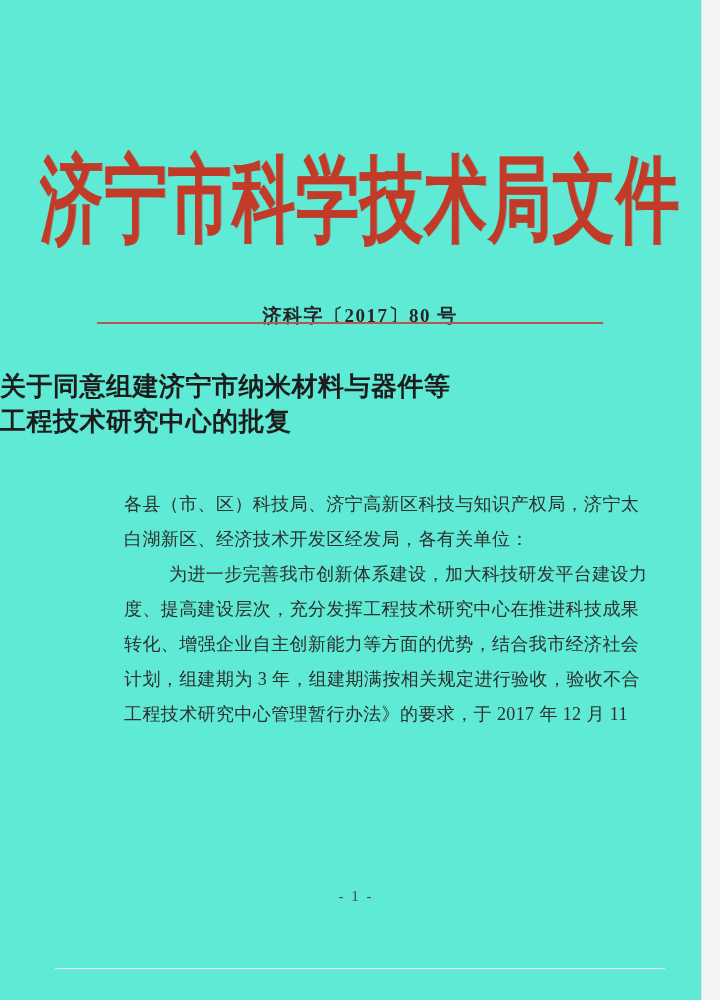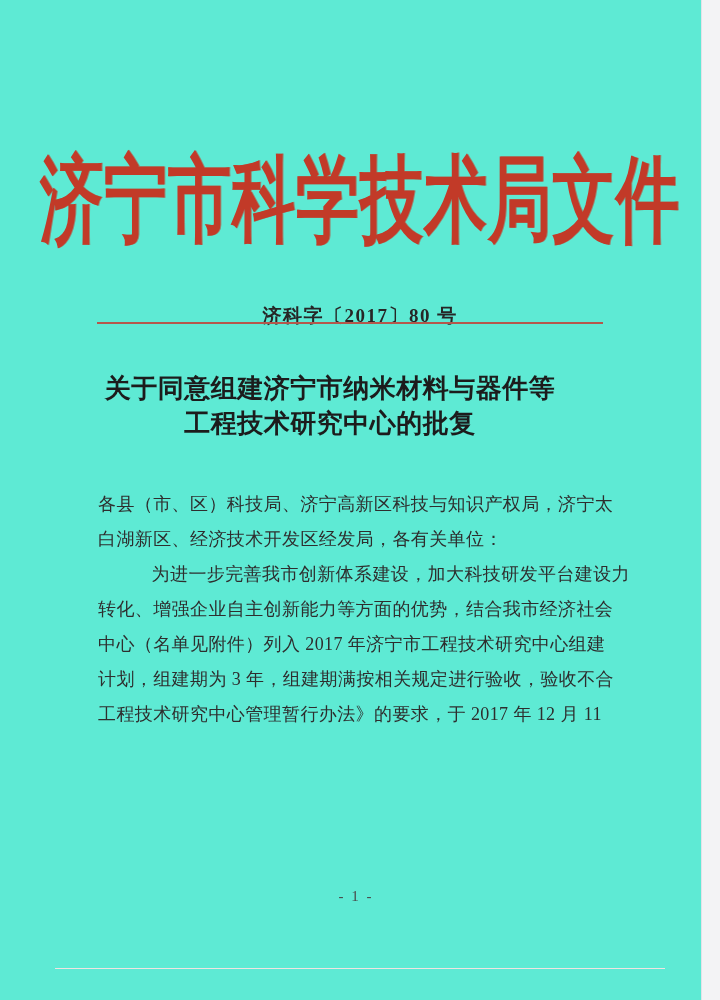--- a/index.html
+++ b/index.html
@@ -52,37 +52,36 @@
   }
 
   .red-rule {
     position: absolute; top: 322px; left: 97px;
     width: 506px; height: 2px;
     background: #b4584c;
   }
 
   .doc-title {
     position: absolute; top: 371px; left: 0; width: 660px;
-    text-align: center;
-    font-family: Liberation Serif, serif;
+    font-family: Liberation Mono, monospace;
     font-weight: 700;
     font-size: 26px;
     line-height: 35px;
     letter-spacing: 0.5px;
     color: #1c1c1c;
   }
 
   .body-text {
     position: absolute; top: 487px; left: 98px; width: 532px;
     font-size: 18px;
     line-height: 35px;
     letter-spacing: 0.4px;
     color: #2e2e2e;
   }
-  .bl { white-space: nowrap; }
+  .bl { white-space: nowrap; margin-left: 26px; }
   .bl.indent { text-indent: 45px; text-align: right; }
 
   .page-no {
     position: absolute; top: 888px; left: 0; width: 720px;
     text-align: center;
     font-size: 15px;
     letter-spacing: 2px;
     color: #4a4a4a;
     transform: translateX(-4px);
   }
@@ -104,21 +103,21 @@
 
   <div class="doc-title">
     <div>关于同意组建济宁市纳米材料与器件等</div>
     <div>工程技术研究中心的批复</div>
   </div>
 
   <div class="body-text">
     <div class="bl">各县（市、区）科技局、济宁高新区科技与知识产权局，济宁太</div>
     <div class="bl">白湖新区、经济技术开发区经发局，各有关单位：</div>
     <div class="bl indent">为进一步完善我市创新体系建设，加大科技研发平台建设力</div>
+    <div class="bl">度、提高建设层次，充分发挥工程技术研究中心在推进科技成果</div>
     <div class="bl">转化、增强企业自主创新能力等方面的优势，结合我市经济社会</div>
-    <div class="bl">中心（名单见附件）列入 2017 年济宁市工程技术研究中心组建</div>
     <div class="bl">计划，组建期为 3 年，组建期满按相关规定进行验收，验收不合</div>
     <div class="bl">工程技术研究中心管理暂行办法》的要求，于 2017 年 12 月 11</div>
   </div>
 
   <div class="page-no">- 1 -</div>
 
 </div>
 
 </body></html>

